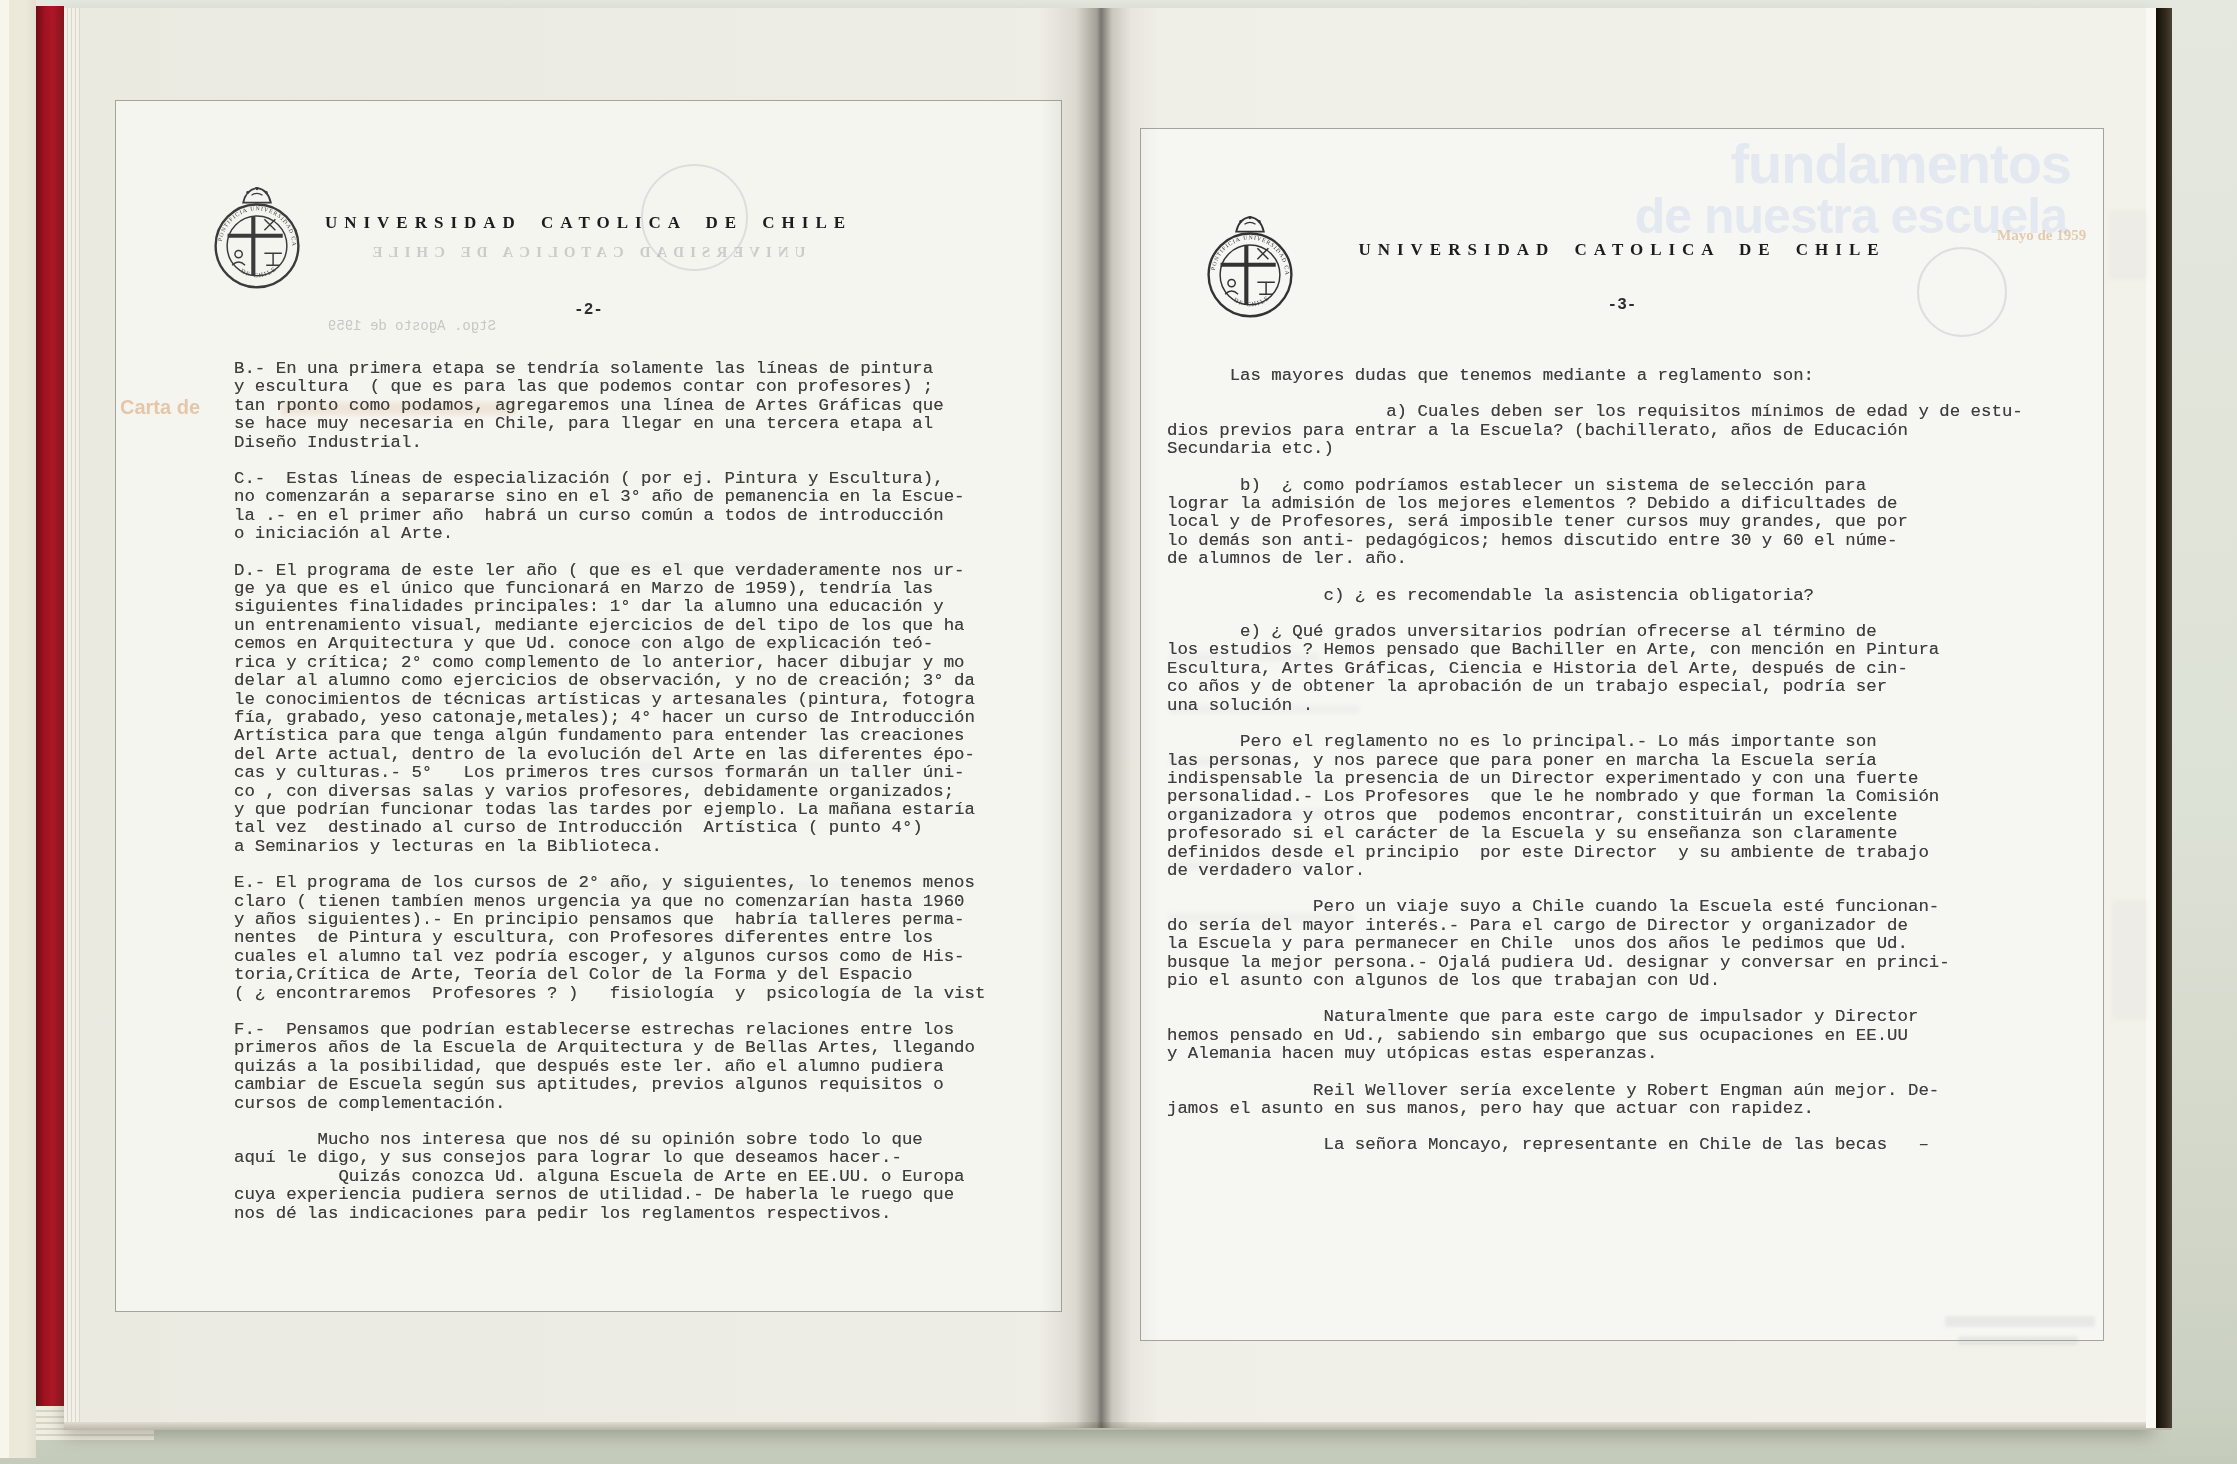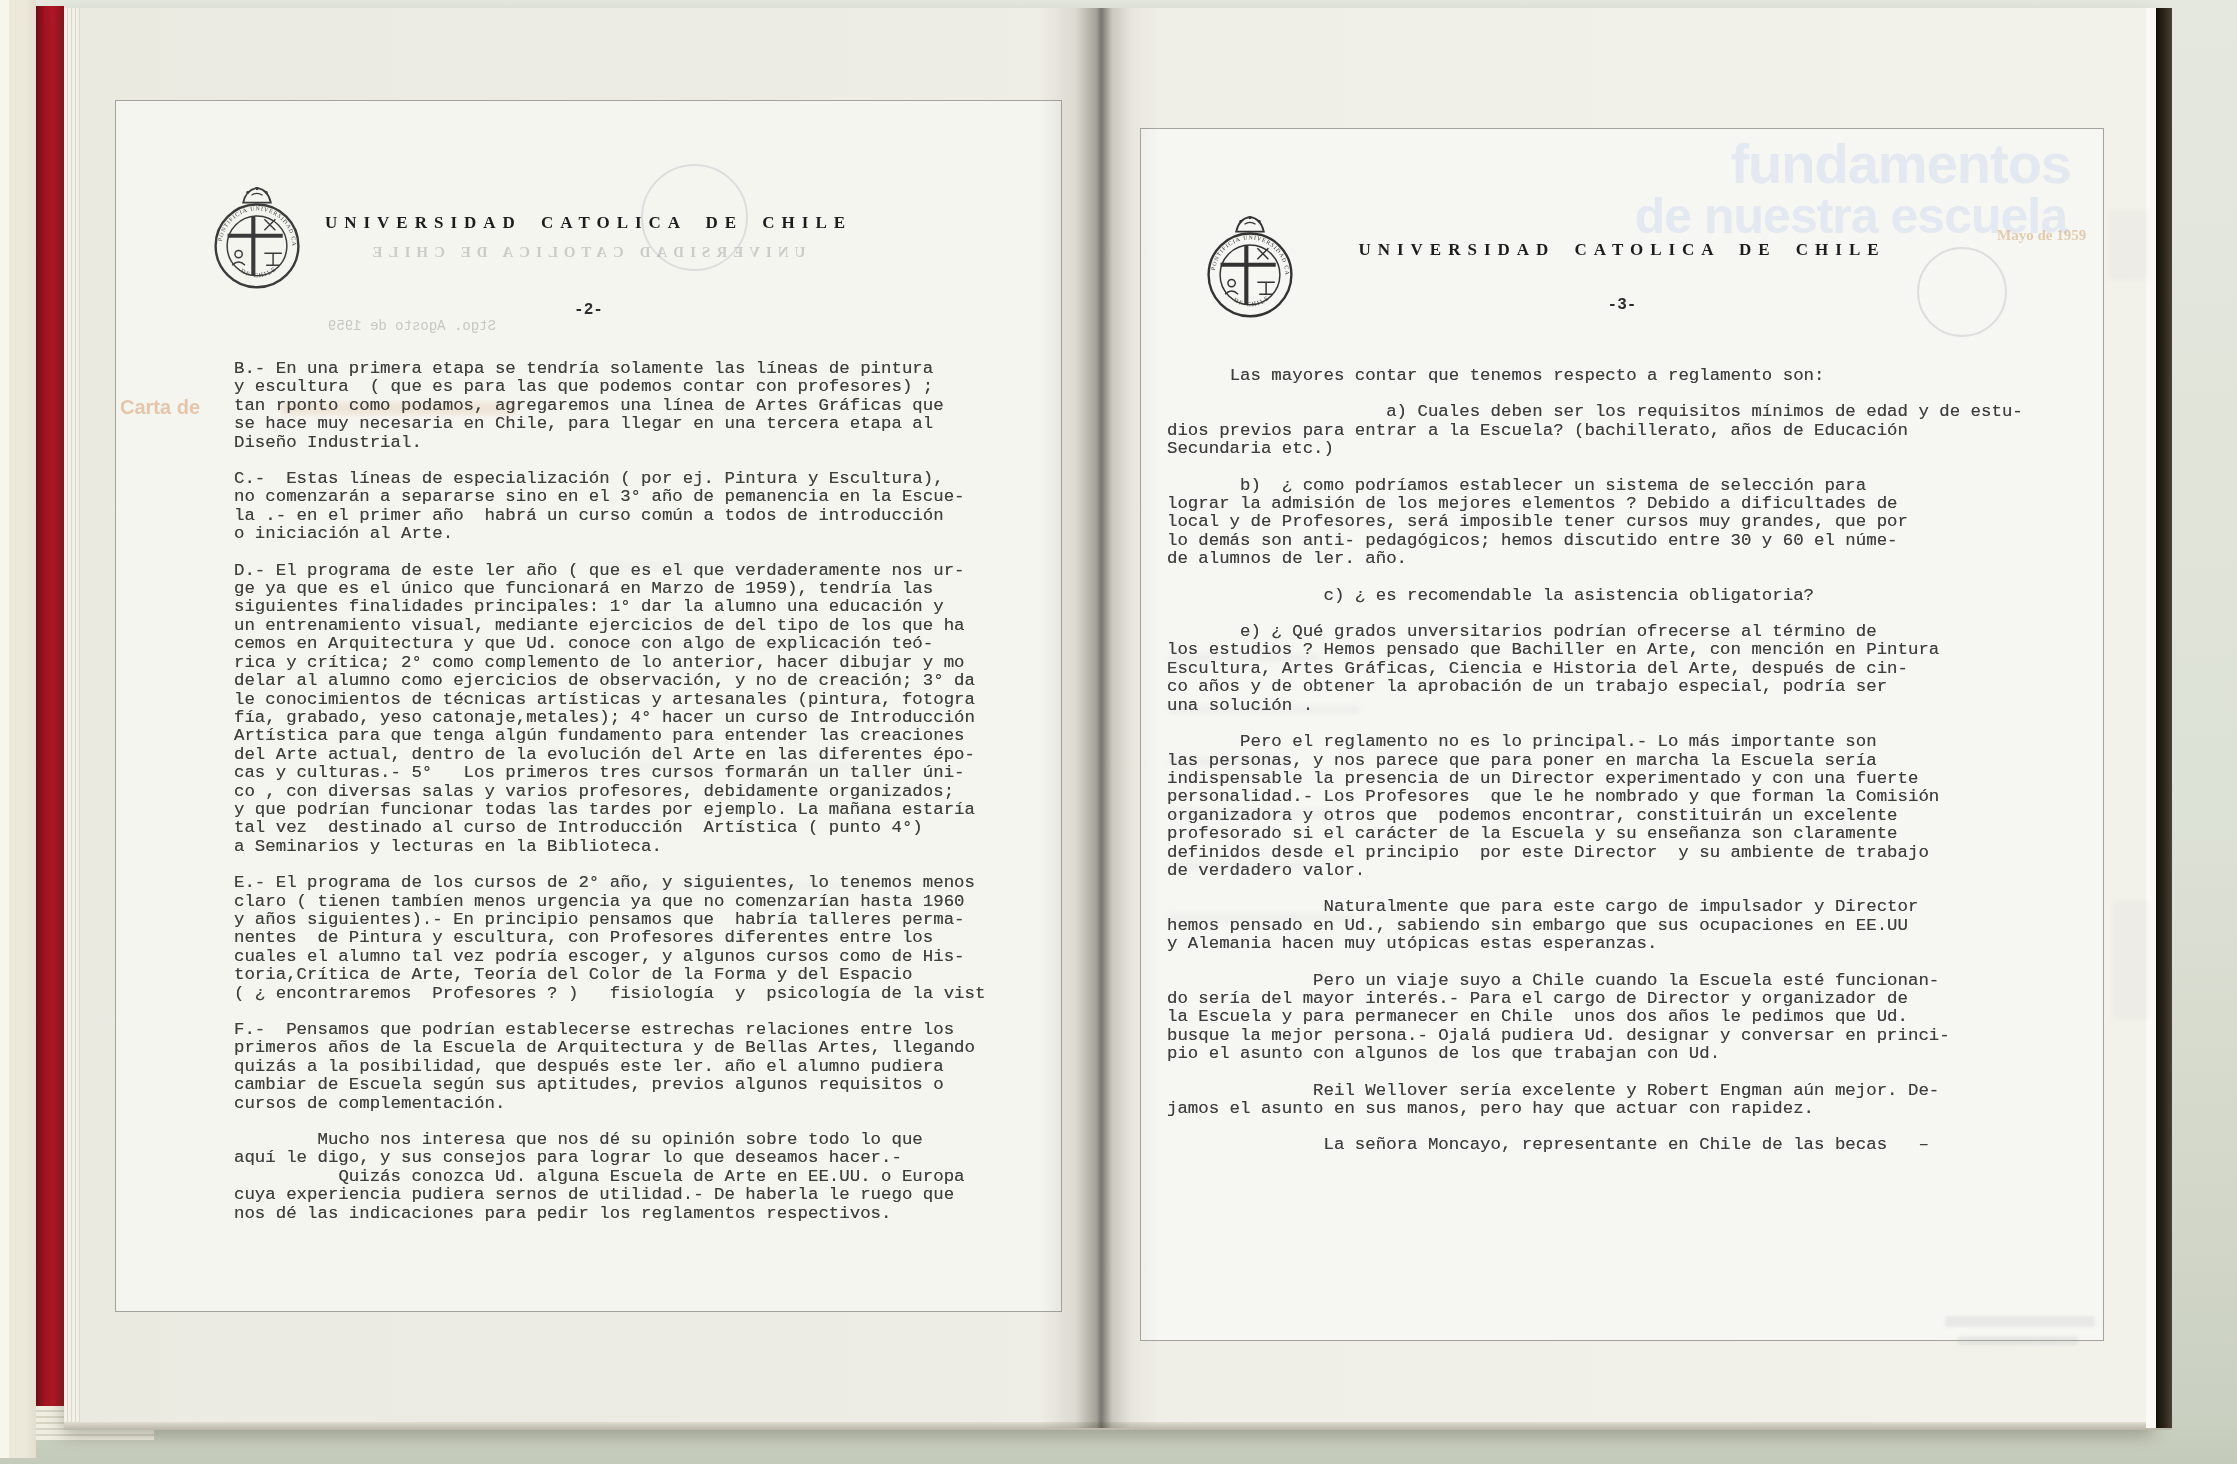--- a/index.html
+++ b/index.html
@@ -200,21 +200,21 @@
       </text>
       <text font-size="6.8" letter-spacing="1.6" fill="#333333" font-family="Liberation Serif,serif">
         <textPath href="#arcB_R" startOffset="26%">DE CHILE</textPath>
       </text>
     </svg>
 
     <div class="abs uc-header" style="top:111px;">UNIVERSIDAD CATOLICA DE CHILE</div>
     <div class="abs page-num" style="top:167px;">-3-</div>
 
     <div class="abs body-text" style="left:26px;top:238px;width:900px;">
-      <div class="para">      Las mayores contar que tenemos respecto a reglamento son:</div>
+      <div class="para">      Las mayores dudas que tenemos mediante a reglamento son:</div>
       <div class="para">                     a) Cuales deben ser los requisitos mínimos de edad y de estu-
 dios previos para entrar a la Escuela? (bachillerato, años de Educación
 Secundaria etc.)</div>
       <div class="para">       b)  ¿ como podríamos establecer un sistema de selección para
 lograr la admisión de los mejores elementos ? Debido a dificultades de
 local y de Profesores, será imposible tener cursos muy grandes, que por
 lo demás son anti- pedagógicos; hemos discutido entre 30 y 60 el núme-
 de alumnos de ler. año.</div>
       <div class="para">               c) ¿ es recomendable la asistencia obligatoria?</div>
       <div class="para">       e) ¿ Qué grados unversitarios podrían ofrecerse al término de
@@ -223,28 +223,28 @@
 co años y de obtener la aprobación de un trabajo especial, podría ser
 una solución .</div>
       <div class="para">       Pero el reglamento no es lo principal.- Lo más importante son
 las personas, y nos parece que para poner en marcha la Escuela sería
 indispensable la presencia de un Director experimentado y con una fuerte
 personalidad.- Los Profesores  que le he nombrado y que forman la Comisión
 organizadora y otros que  podemos encontrar, constituirán un excelente
 profesorado si el carácter de la Escuela y su enseñanza son claramente
 definidos desde el principio  por este Director  y su ambiente de trabajo
 de verdadero valor.</div>
-      <div class="para">               Naturalmente que para este cargo de impulsador y Director
-hemos pensado en Ud., sabiendo sin embargo que sus ocupaciones en EE.UU
-y Alemania hacen muy utópicas estas esperanzas.</div>
       <div class="para">              Pero un viaje suyo a Chile cuando la Escuela esté funcionan-
 do sería del mayor interés.- Para el cargo de Director y organizador de
 la Escuela y para permanecer en Chile  unos dos años le pedimos que Ud.
 busque la mejor persona.- Ojalá pudiera Ud. designar y conversar en princi-
 pio el asunto con algunos de los que trabajan con Ud.</div>
+      <div class="para">               Naturalmente que para este cargo de impulsador y Director
+hemos pensado en Ud., sabiendo sin embargo que sus ocupaciones en EE.UU
+y Alemania hacen muy utópicas estas esperanzas.</div>
       <div class="para">              Reil Wellover sería excelente y Robert Engman aún mejor. De-
 jamos el asunto en sus manos, pero hay que actuar con rapidez.</div>
       <div class="para">               La señora Moncayo, representante en Chile de las becas   –</div>
     </div>
   </div>
 
   <div class="abs bleed2" style="left:1945px;top:1316px;width:150px;height:11px;"></div>
   <div class="abs bleed2" style="left:1958px;top:1336px;width:120px;height:9px;"></div>
   <div class="abs bleed" style="left:2108px;top:210px;width:40px;height:70px;opacity:.05;"></div>
   <div class="abs bleed" style="left:2112px;top:900px;width:36px;height:120px;opacity:.05;"></div>

